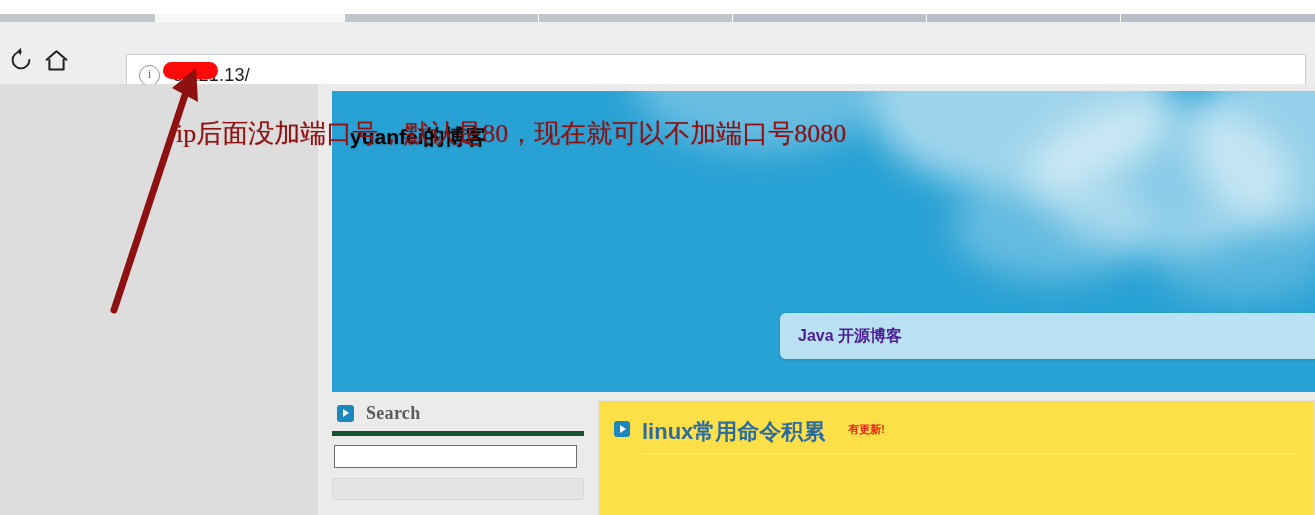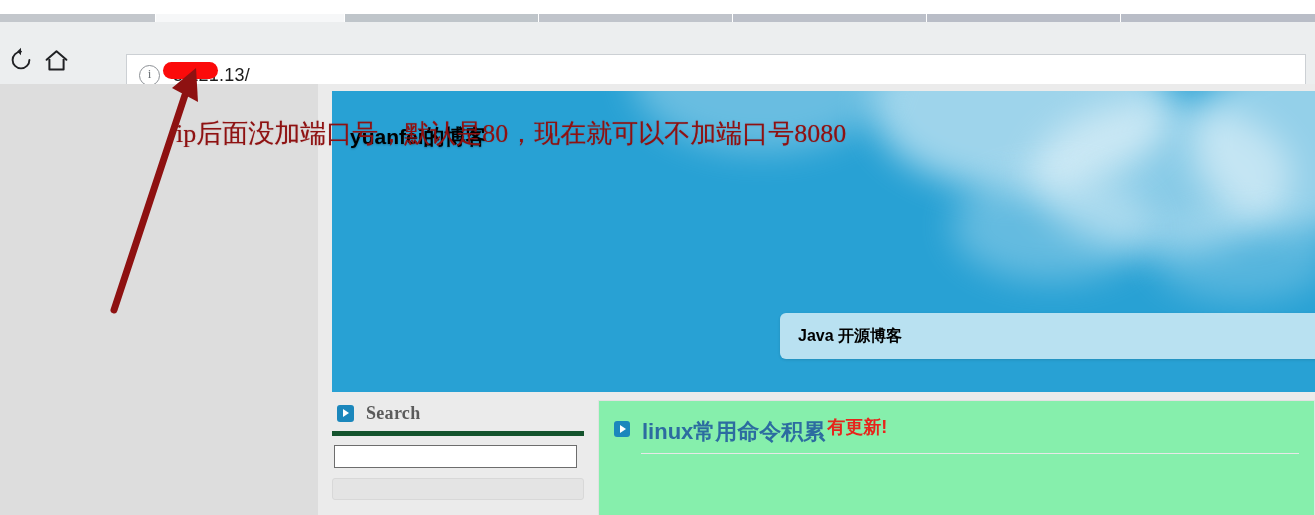--- a/index.html
+++ b/index.html
@@ -43,21 +43,21 @@
 
   
   #banner{position:absolute;left:14px;top:7px;width:983px;height:301px;
           background:#28a1d4;overflow:hidden;}
   .cloud{position:absolute;border-radius:50%;background:#ffffff;filter:blur(17px);}
   #site-logo{position:absolute;left:18px;top:32px;color:#000000;font-size:21px;font-weight:bold;
              text-shadow:0 1px 2px rgba(0,0,0,.25);font-family:"Liberation Sans",sans-serif;}
   #banner-box{position:absolute;left:448px;top:222px;width:542px;height:46px;
               background:rgba(210,236,246,.85);border-radius:6px;
               box-shadow:0 1px 3px rgba(0,0,0,.12);display:flex;align-items:center;}
-  #banner-box-label{margin-left:18px;color:#000000;font-size:16px;font-weight:bold;
+  #banner-box-label{margin-left:18px;color:#4c1d95;font-size:16px;font-weight:bold;
                     font-family:"Liberation Sans",sans-serif;}
 
   
   #sidebar{position:absolute;left:14px;top:316px;width:252px;}
   .widget-head{display:flex;align-items:center;padding:3px 0 7px 5px;
                border-bottom:5px solid #14532d;}
   .play-icon{width:17px;height:17px;background:#1b87bc;border-radius:3px;flex:none;
              position:relative;margin-right:12px;}
   .play-icon:after{content:"";position:absolute;left:6px;top:4px;
              border-left:6px solid #ffffff;border-top:4.5px solid transparent;
@@ -65,30 +65,30 @@
   .widget-title{font-size:18px;font-weight:bold;color:#5b5b5b;
                 font-family:"Liberation Serif",serif;letter-spacing:.3px;}
   #search-input{display:block;margin:9px 0 8px 2px;width:243px;height:23px;
                 background:#ffffff;border:1px solid #6d6d6d;box-sizing:border-box;
                 font-size:13px;padding:0 4px;font-family:"Liberation Sans",sans-serif;}
   #nav-panel{margin-top:10px;width:252px;height:22px;background:#e4e4e4;
              border:1px solid #d8d8d8;border-radius:3px;box-sizing:border-box;}
 
   
   #content-card{position:absolute;left:280px;top:316px;width:717px;height:115px;
-                background:#86efac;border:1px solid #e2e2e2;border-bottom:none;box-sizing:border-box;}
+                background:#fde047;border:1px solid #e2e2e2;border-bottom:none;box-sizing:border-box;}
   #article-head{display:flex;align-items:baseline;padding:16px 0 0 15px;}
   #article-play{width:16px;height:16px;background:#1b87bc;border-radius:3px;flex:none;
                 position:relative;margin-right:12px;top:-2px;}
   #article-play:after{content:"";position:absolute;left:5.5px;top:3.5px;
                 border-left:6px solid #ffffff;border-top:4.5px solid transparent;
                 border-bottom:4.5px solid transparent;}
   #article-title{font-size:22px;font-weight:bold;color:#2c6ca0;
                  font-family:"Liberation Sans",sans-serif;}
-  #article-badge{margin-left:2px;font-size:18px;font-weight:bold;color:#e8241b;
+  #article-badge{margin-left:23px;font-size:11px;font-weight:bold;color:#e8241b;
                  font-family:"Liberation Sans",sans-serif;position:relative;top:-6px;}
   #article-rule{margin:6px 15px 0 42px;height:1px;background:#e8e8e8;}
   #article-desc{margin:26px 0 0 15px;font-size:15px;color:#555555;
                 font-family:"Liberation Sans",sans-serif;}
 
   
   #annotation-text{position:absolute;left:176px;top:112px;color:#8e1111;font-size:26px;
         line-height:43px;font-family:"Liberation Serif",serif;white-space:nowrap;
         text-shadow:0 0 1px rgba(142,17,17,.5);}
   #annotation-arrow{position:absolute;left:100px;top:60px;pointer-events:none;}

